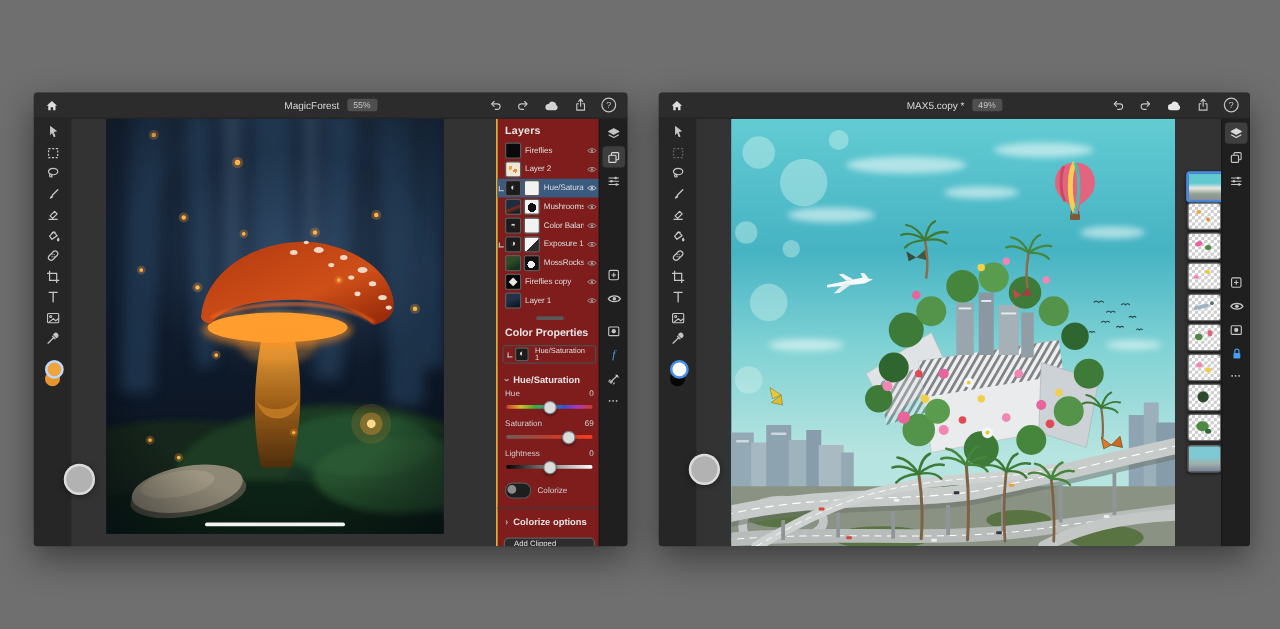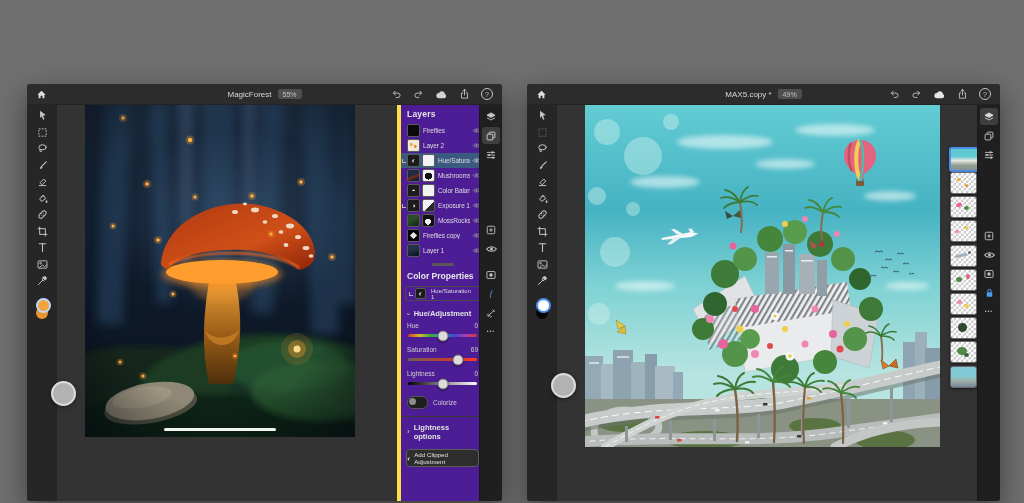--- a/index.html
+++ b/index.html
@@ -1,18 +1,18 @@
 <!DOCTYPE html>
 <html><head>
 <meta charset="utf-8">
 <style>
   html,body{margin:0;padding:0}
   body{width:1024px;height:503px;background:#6f6f6f;position:relative;overflow:hidden;
        font-family:"Liberation Sans",sans-serif;-webkit-font-smoothing:antialiased}
-  .window{position:absolute;top:84px;height:417px;background:#333333;border-radius:3px;
+  .window{position:absolute;top:74px;height:363px;background:#333333;border-radius:3px;
           box-shadow:0 10px 28px rgba(0,0,0,.45);overflow:hidden}
   #win-left{left:27px;width:475px}
   #win-right{left:527px;width:473px}
 
   
   .titlebar{position:absolute;top:0;left:0;right:0;height:20px;background:#2c2c2c;
             border-bottom:1px solid #232323;z-index:30;display:flex;align-items:center}
   .homewrap{margin-left:9px;display:flex;align-items:center}
   .title-center{position:absolute;left:50%;transform:translateX(-50%);display:flex;align-items:center;gap:6px}
   .doc-title{font-size:8px;color:#d9d9d9;white-space:nowrap}
@@ -41,22 +41,22 @@
   .canvas svg{position:absolute;inset:0}
   .home-indicator{position:absolute;left:50%;transform:translateX(-50%);bottom:6px;width:112px;height:3px;
                   background:#ffffff;border-radius:2px;opacity:.95;z-index:5}
   .touch-shortcut{position:absolute;width:21px;height:21px;border-radius:50%;z-index:40;
                   background:rgba(185,185,185,.95);border:2px solid rgba(225,225,225,.9);
                   box-shadow:0 1px 5px rgba(0,0,0,.45)}
   #win-left .touch-shortcut{left:24px;top:297px}
   #win-right .touch-shortcut{left:24px;top:289px}
 
   
-  .panel{position:absolute;top:20px;left:370px;width:83px;bottom:0;background:#4c1d95;
-         border-left:4px solid #fde047;z-index:10}
+  .panel{position:absolute;top:20px;left:370px;width:83px;bottom:0;background:#7f1d1d;
+         border-left:1px solid #fde047;z-index:10}
   .panel-header{font-size:8.5px;font-weight:bold;color:#e6e6e6;padding:5px 0 4px 6px;letter-spacing:.2px}
   .lrow{height:15px;display:flex;align-items:center;padding:0 3px 0 6px;position:relative}
   .lrow.sel{background:#3a5a80}
   .clip{position:absolute;left:1px;top:6px;width:3px;height:3px;border-left:1px solid #b8b8b8;border-bottom:1px solid #b8b8b8}
   .lt{width:11px;height:11px;border-radius:2px;flex:none;border:1px solid #5a5a5a;position:relative;overflow:hidden;margin-right:2px}
   .lt.adj{background:#1c1c1c;display:flex;align-items:center;justify-content:center}
   .lt.adj i{font-style:normal;font-size:7px;color:#dcdcdc;line-height:1}
   .lt.maskw{background:#f2f2f2}
   .lt.mask-mushroom{background:radial-gradient(circle at 50% 55%, #111 0 3.5px, #f2f2f2 3.5px)}
   .lt.mask-split{background:linear-gradient(135deg,#f4f4f4 55%,#2a2a2a 55%)}
@@ -477,21 +477,21 @@
     <div class="sel-layer-row">
       <span class="clip" style="position:static;margin-right:-1px"></span>
       <span class="lt adj">
           <i>◐</i>
         </span>
       <span>Hue/Saturation 1</span>
     </div>
 
     <div class="section-row">
       <span class="chev down">›</span>
-      <span>Hue/Adjustment</span>
+      <span>Hue/Saturation</span>
     </div>
 
     <div class="slider">
       <div class="sl-row">
         <span>Hue</span>
         <span>0</span>
       </div>
       <div class="track hue">
           <span class="knob" style="left:50%"></span>
         </div>
@@ -515,21 +515,21 @@
         </div>
     </div>
 
     <div class="toggle-row">
       <span class="toggle"></span>
       <span>Colorize</span>
     </div>
 
     <div class="collapse-row">
       <span class="chev">›</span>
-      <span>Lightness options</span>
+      <span>Colorize options</span>
     </div>
 
     <div class="add-btn">
       <span class="add-ic">◐</span>
       <span>Add Clipped Adjustment</span>
     </div>
 
   </div>
 
   <div class="taskbar">

